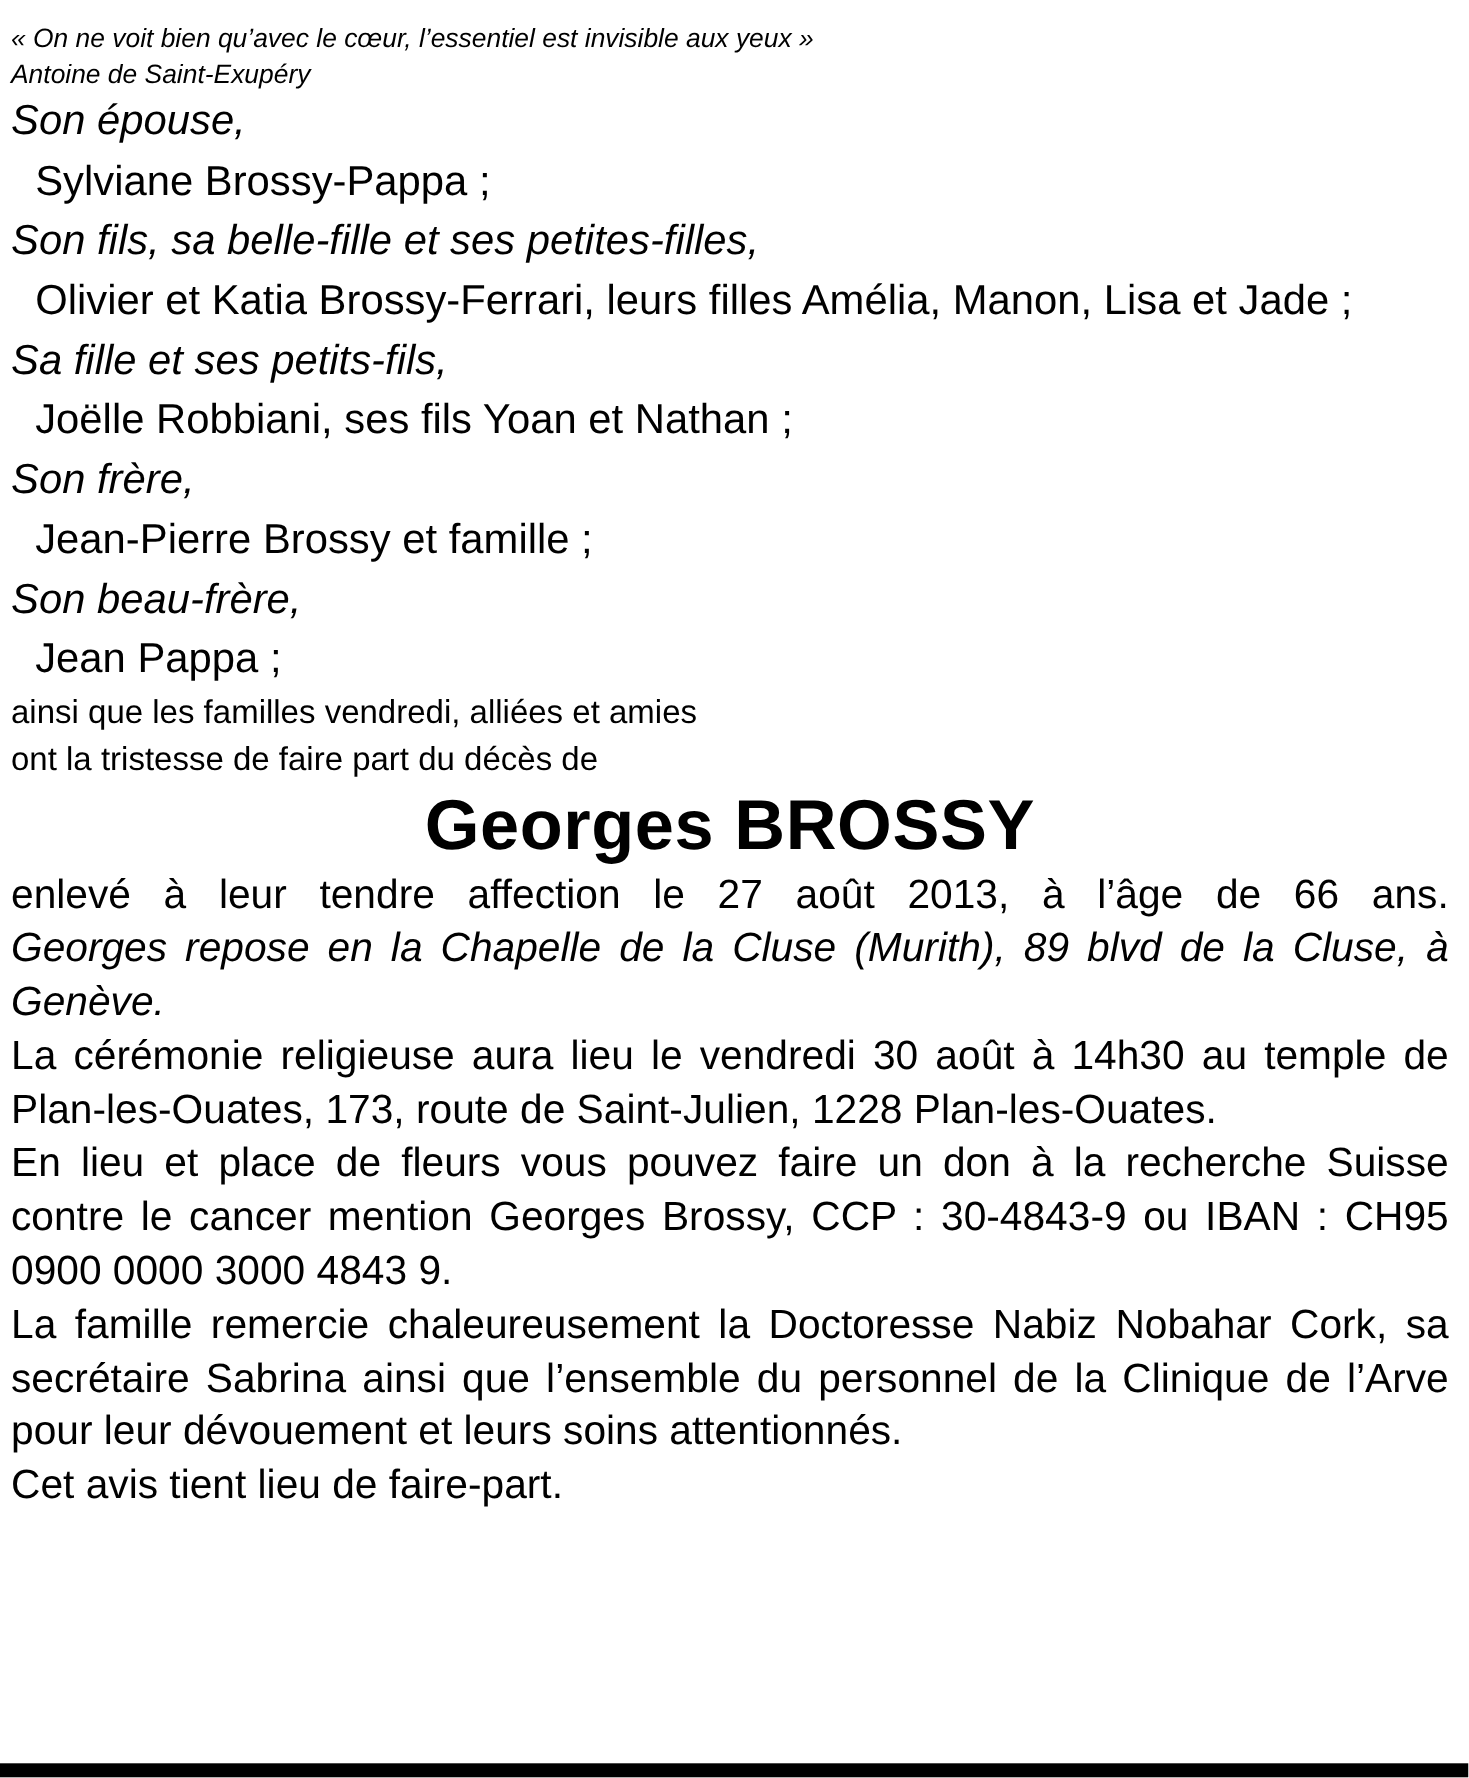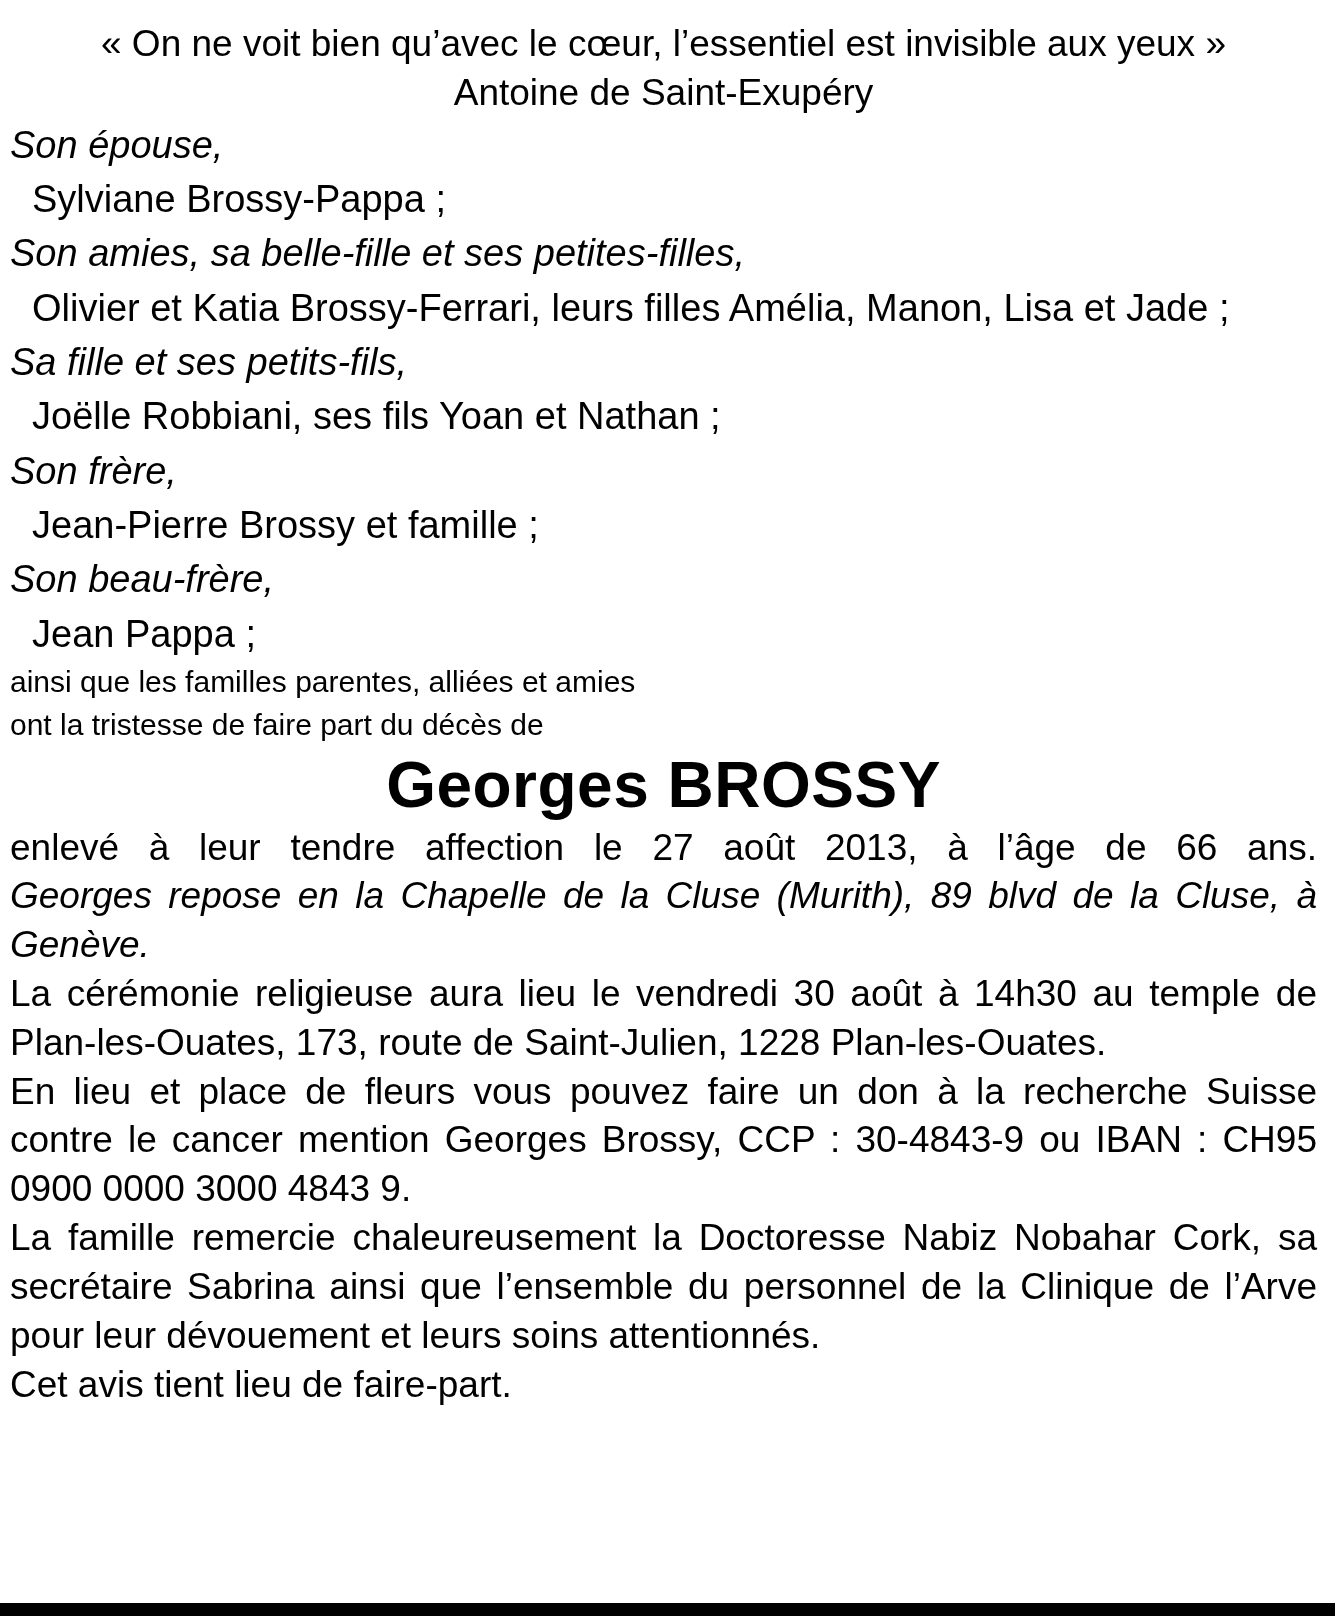--- a/index.html
+++ b/index.html
@@ -12,22 +12,23 @@
   .page {
     position: relative;
     box-sizing: border-box;
     width: 1335px; height: 1616px;
     padding: 20px 18px 0 10px;
     background: #ffffff;
   }
   .page p, .page div, .page h1 { margin: 0; padding: 0; }
 
   .quote {
-    text-align: center;
-    font-size: 37px;
+    text-align: left;
+    font-style: italic;
+    font-size: 24px;
     line-height: 1.32;
   }
 
   .family { margin-top: 56px; font-size: 38px; line-height: 1.43; }
   .family .relation { font-style: italic; }
   .family .names { padding-left: 22px; }
 
   .line-families { margin-top: 52px; font-size: 30px; line-height: 1.43; }
   .line-announce { margin-top: 35px; font-size: 30px; line-height: 1.43; }
 
@@ -61,31 +62,31 @@
 <div class="page">
 
   <div class="quote">
     <div>« On ne voit bien qu’avec le cœur, l’essentiel est invisible aux yeux »</div>
     <div>Antoine de Saint-Exupéry</div>
   </div>
 
   <div class="family">
     <div class="relation">Son épouse,</div>
     <div class="names">Sylviane Brossy-Pappa ;</div>
-    <div class="relation">Son amies, sa belle-fille et ses petites-filles,</div>
+    <div class="relation">Son fils, sa belle-fille et ses petites-filles,</div>
     <div class="names">Olivier et Katia Brossy-Ferrari, leurs filles Amélia, Manon, Lisa et Jade ;</div>
     <div class="relation">Sa fille et ses petits-fils,</div>
     <div class="names">Joëlle Robbiani, ses fils Yoan et Nathan ;</div>
     <div class="relation">Son frère,</div>
     <div class="names">Jean-Pierre Brossy et famille ;</div>
     <div class="relation">Son beau-frère,</div>
     <div class="names">Jean Pappa ;</div>
   </div>
 
-  <p class="line-families">ainsi que les familles parentes, alliées et amies</p>
+  <p class="line-families">ainsi que les familles vendredi, alliées et amies</p>
 
   <p class="line-announce">ont la tristesse de faire part du décès de</p>
 
   <h1 class="deceased">Georges BROSSY</h1>
 
   <p class="par p-death">enlevé à leur tendre affection le 27 août 2013, à l’âge de 66 ans.</p>
 
   <p class="par p-repose">Georges repose en la Chapelle de la Cluse (Murith), 89 blvd de la Cluse, à Genève.</p>
 
   <p class="par p-ceremony">La cérémonie religieuse aura lieu le vendredi 30 août à 14h30 au temple de Plan-les-Ouates, 173, route de Saint-Julien, 1228 Plan-les-Ouates.</p>

